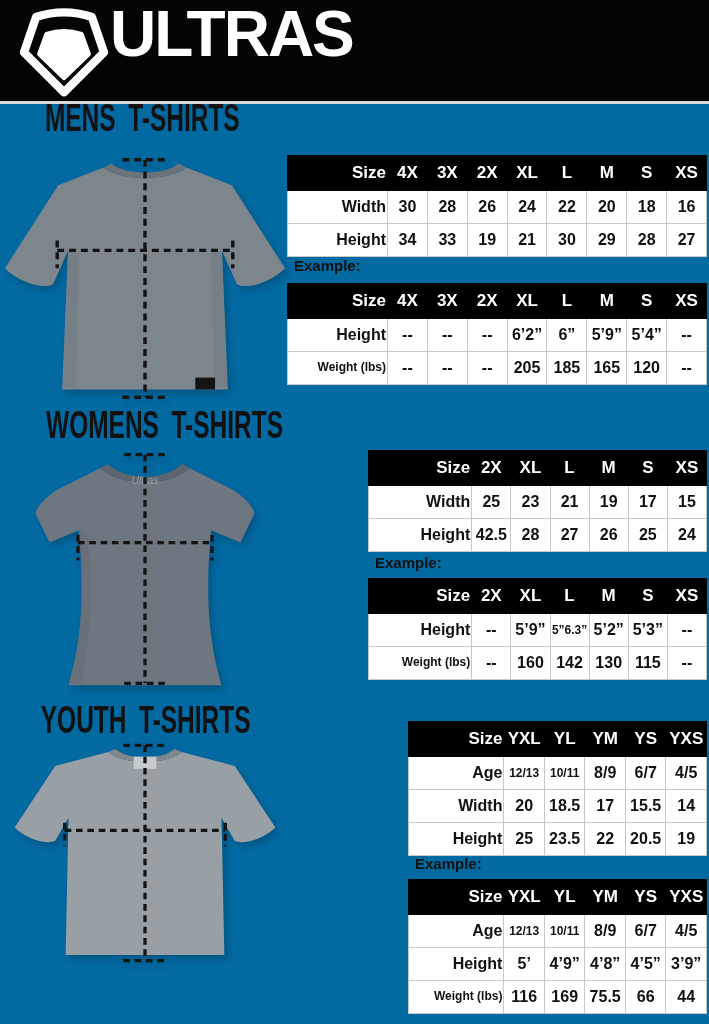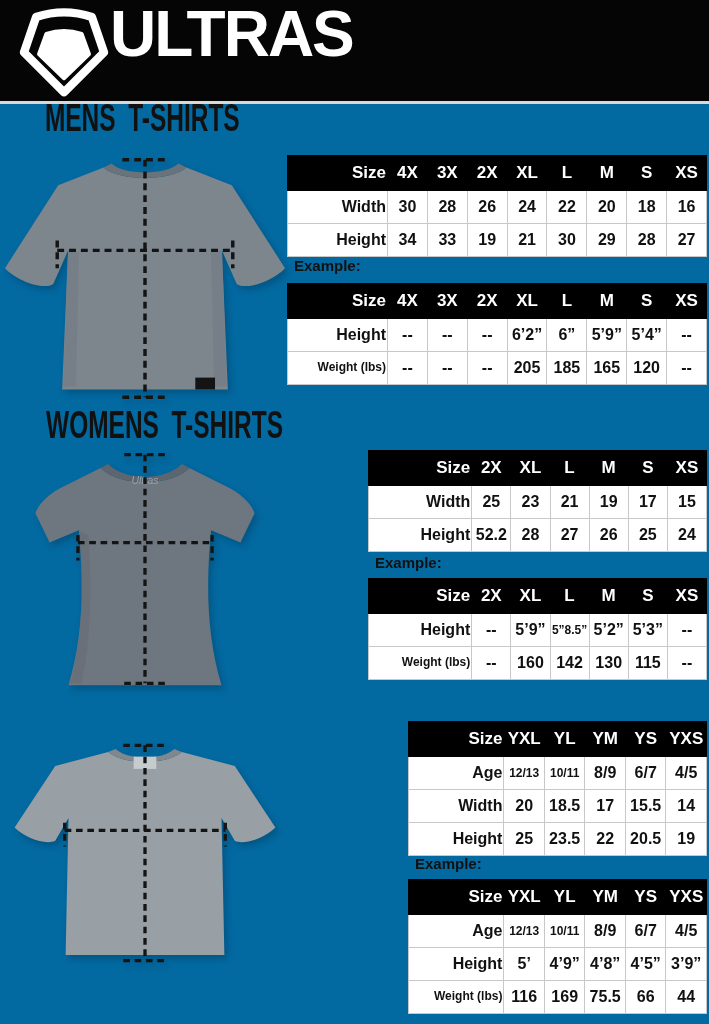--- a/index.html
+++ b/index.html
@@ -212,21 +212,21 @@
             <th class="lab">Width</th>
             <td>25</td>
             <td>23</td>
             <td>21</td>
             <td>19</td>
             <td>17</td>
             <td>15</td>
           </tr>
           <tr>
             <th class="lab">Height</th>
-            <td>52.2</td>
+            <td>42.5</td>
             <td>28</td>
             <td>27</td>
             <td>26</td>
             <td>25</td>
             <td>24</td>
           </tr>
         </tbody>
       </table>
   </div>
   <div class="ex-label" id="ex-womens">Example:</div>
@@ -241,38 +241,41 @@
             <th>M</th>
             <th>S</th>
             <th>XS</th>
           </tr>
         </thead>
         <tbody>
           <tr>
             <th class="lab">Height</th>
             <td>--</td>
             <td>5’9”</td>
-            <td class="sm">5”8.5”</td>
+            <td class="sm">5”6.3”</td>
             <td>5’2”</td>
             <td>5’3”</td>
             <td>--</td>
           </tr>
           <tr>
             <th class="lab sm">Weight (lbs)</th>
             <td>--</td>
             <td>160</td>
             <td>142</td>
             <td>130</td>
             <td>115</td>
             <td>--</td>
           </tr>
         </tbody>
       </table>
   </div>
 
+  <div class="sec-title" id="title-youth">
+    <span class="cond">YOUTH T-SHIRTS</span>
+  </div>
 
   <svg class="shirt" id="shirt-youth" viewBox="0 0 290 238">
     <path d="M106,12 C122,26 168,26 184,12 L240,27 L283,92 C272,103 250,111 240,106 L226,82 L229,227 L61,227 L64,82 L50,106 C40,111 18,103 7,92 L50,27 Z" fill="#98a0a5"></path>
     <path d="M106,12 C122,26 168,26 184,12 L176,9 C163,21 127,21 114,9 Z" fill="#80888d"></path>
     <rect x="133" y="17" width="24" height="13" fill="#c6cbce"></rect>
     <g>
       <line class="dash" x1="122" y1="5" x2="168" y2="5"></line>
       <line class="dash" x1="145" y1="5" x2="145" y2="233"></line>
       <line class="dash" x1="122" y1="233" x2="168" y2="233"></line>
     </g>

